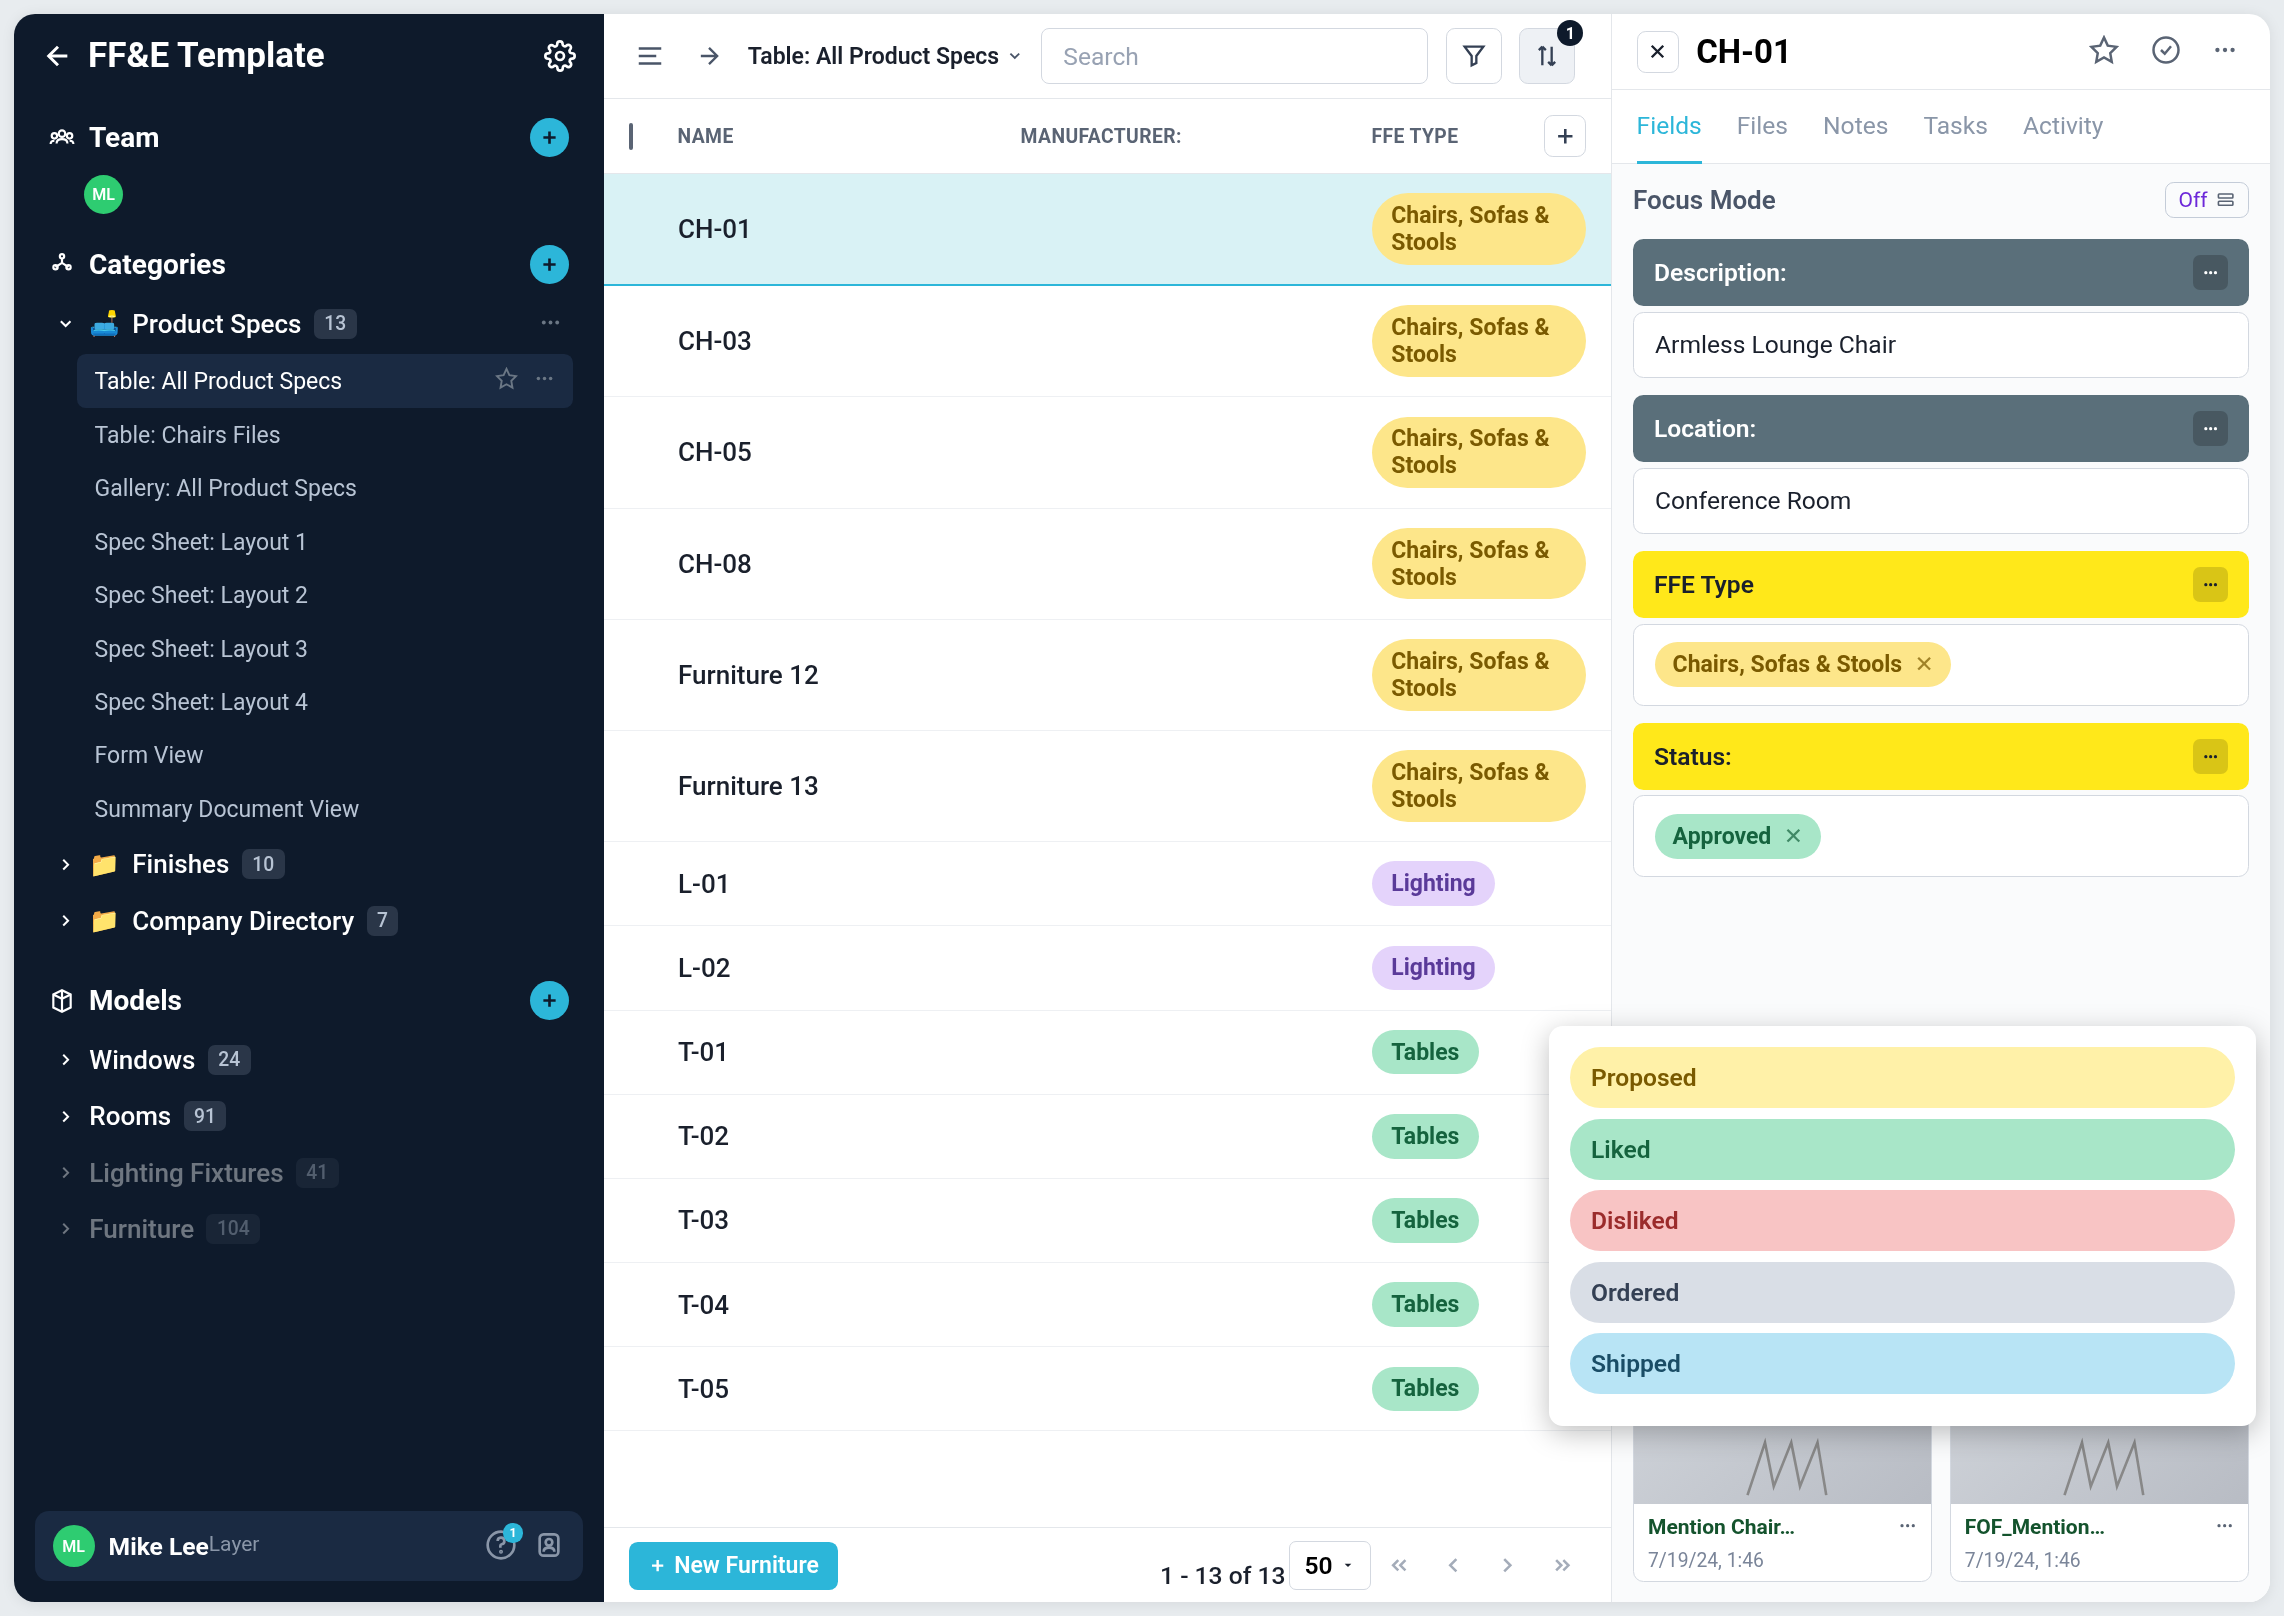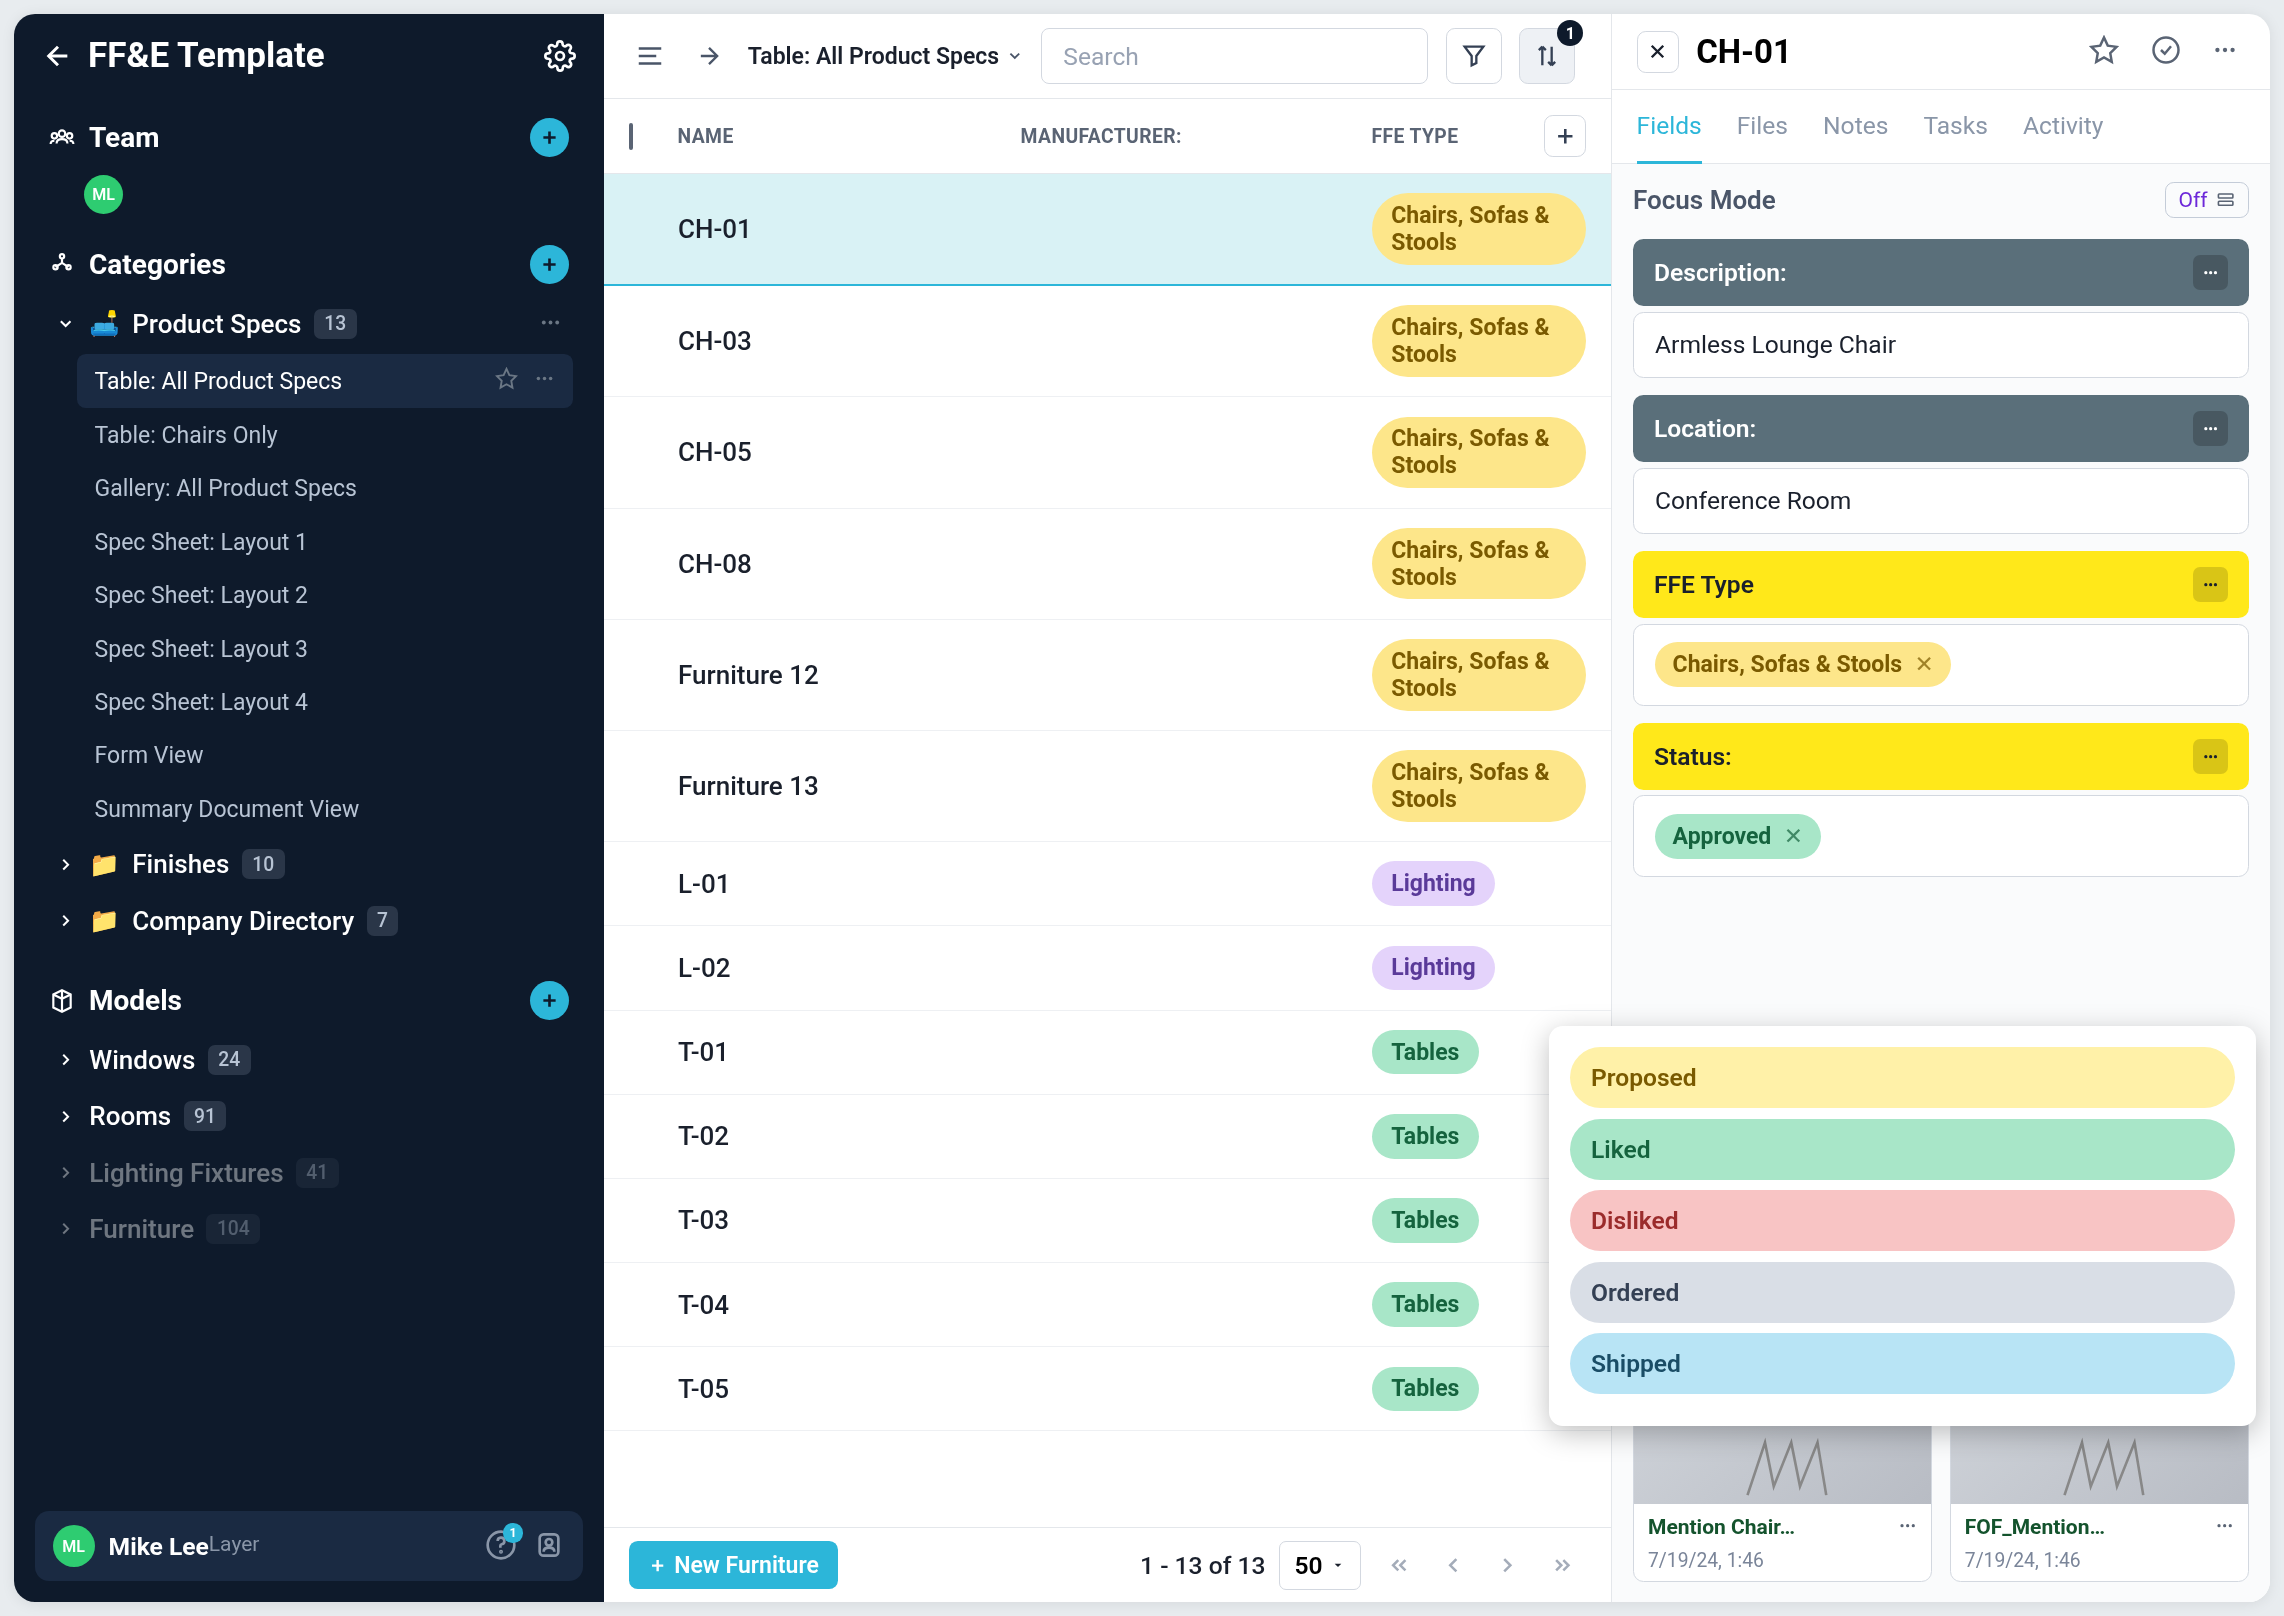--- a/index.html
+++ b/index.html
@@ -55,21 +55,21 @@
 .chkbox{width:30px;height:30px;border:2.6px solid #5a6474;border-radius:7px;cursor:pointer}
 .trow{display:flex;align-items:center;padding:19.3px 24.6px 19.3px 74px;border-bottom:0.9px solid #eef0f3;cursor:pointer}
 .trow.sel{background:#d9f2f5;border-bottom:2.6px solid #2cb6d9}
 .trow .c-name{width:343px;font-size:26px;color:#1a202c;font-weight:500}
 .trow .c-man{width:351px}
 .trow .c-type{flex:1}
 .pill{display:inline-block;padding:8.8px 19.3px;border-radius:878px;font-size:23px;font-weight:700}
 .pill.chairs{background:#fde68a;color:#7a5a00}
 .pill.lighting{background:#e4d3fb;color:#5a3a99}
 .pill.tables{background:#a8e6c8;color:#15633e}
-.tfoot{display:flex;align-items:center;padding:12.3px 24.6px;border-top:0.9px solid #e4e7eb;gap:14px}
+.tfoot{display:flex;align-items:flex-end;padding:12.3px 24.6px;border-top:0.9px solid #e4e7eb;gap:4px}
 .newbtn{background:#2cb6d9;color:#fff;border:none;padding:10.5px 19.3px;border-radius:8.8px;font-size:23px;font-weight:600;display:flex;align-items:center;gap:7px;cursor:pointer}
 .pginfo{margin-left:auto;font-size:24.6px;color:#1a202c;font-weight:500}
 .pgsel{border:0.9px solid #d3d8e0;border-radius:7px;padding:8.8px 14px;font-size:24.6px;display:flex;align-items:center;gap:7px;cursor:pointer;font-weight:600}
 .pgnav{display:flex;gap:5.3px}
 .pgnav .nb{width:49px;height:49px;display:flex;align-items:center;justify-content:center;cursor:pointer;color:#a4acb9}
 .detail{width:659px;border-left:0.9px solid #e4e7eb;display:flex;flex-direction:column;position:relative}
 .d-head{display:flex;align-items:center;padding:14px 24.6px;gap:17.6px;border-bottom:0.9px solid #e4e7eb}
 .d-close{width:42px;height:42px;border:0.9px solid #d3d8e0;border-radius:8.8px;display:flex;align-items:center;justify-content:center;cursor:pointer}
 .d-title{font-size:33px;font-weight:700;flex:1}
 .d-ico{color:#5a6474;cursor:pointer;padding:7px}
@@ -187,21 +187,21 @@
               <span class="star"><svg width="23" height="23" viewBox="0 0 24 24" fill="none" stroke="currentColor" stroke-width="2">
                   <path d="M12 2l3 6.5 7 1-5 5 1.2 7L12 18l-6.2 3.5L7 14.5 2 9.5l7-1L12 2z"></path>
                 </svg></span>
               <span class="dots"><svg width="21" height="21" viewBox="0 0 24 24" fill="currentColor">
                   <circle cx="5" cy="12" r="2"></circle>
                   <circle cx="12" cy="12" r="2"></circle>
                   <circle cx="19" cy="12" r="2"></circle>
                 </svg></span>
             </div>
             <div class="sub-item">
-              <span>Table: Chairs Only</span>
+              <span>Table: Chairs Files</span>
             </div>
             <div class="sub-item">
               <span>Gallery: All Product Specs</span>
             </div>
             <div class="sub-item">
               <span>Spec Sheet: Layout 1</span>
             </div>
             <div class="sub-item">
               <span>Spec Sheet: Layout 2</span>
             </div>

